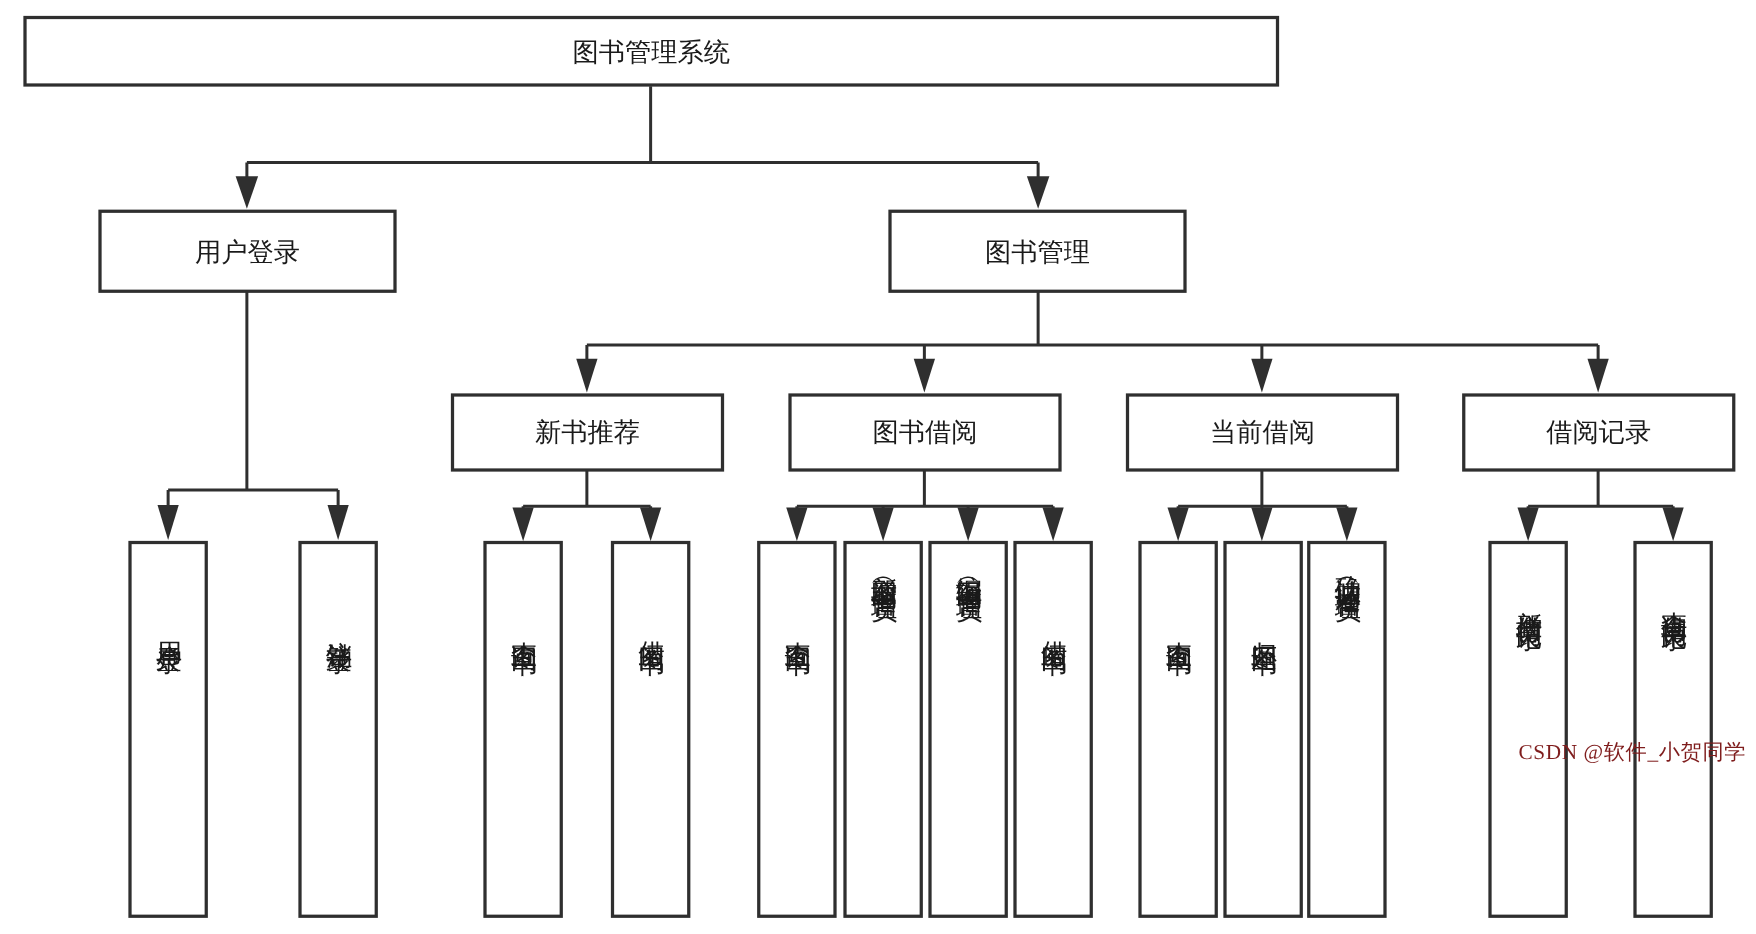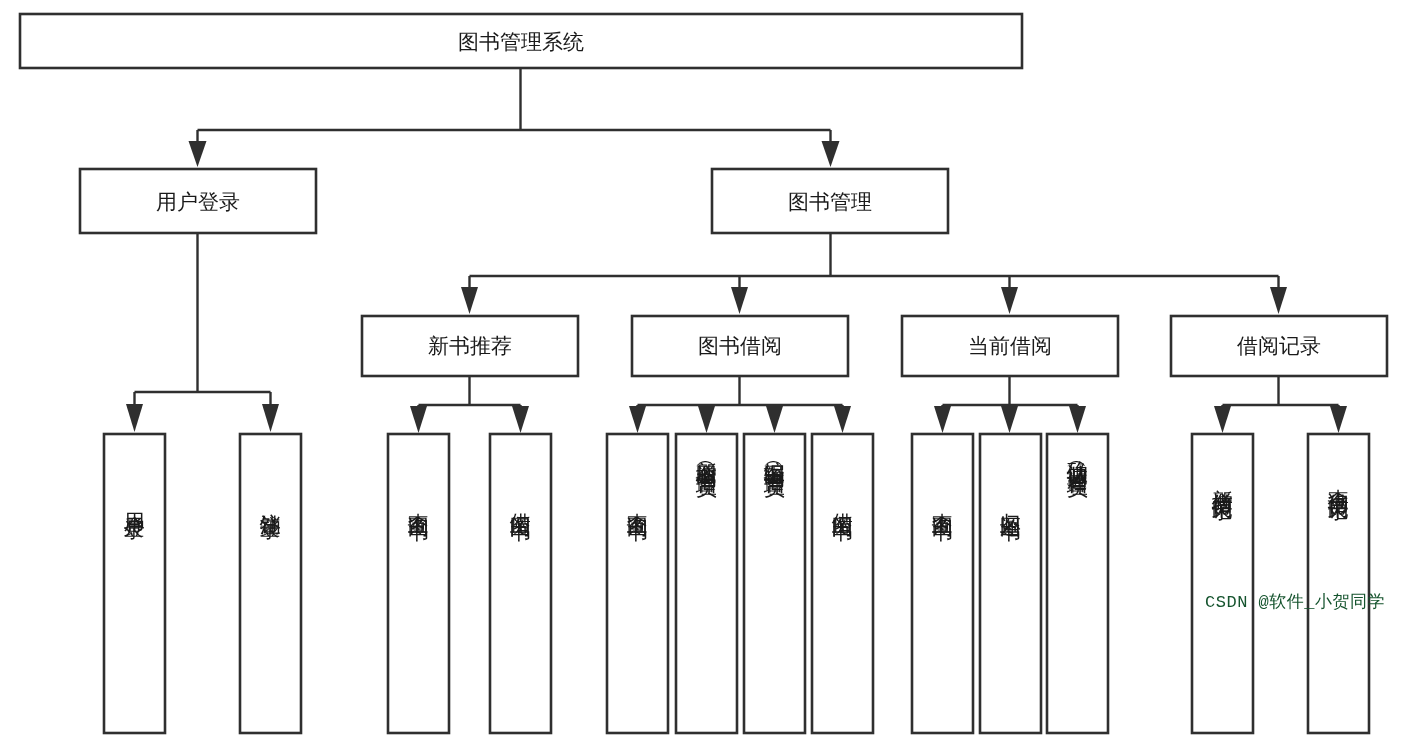--- a/index.html
+++ b/index.html
@@ -63,25 +63,25 @@
     font-family: "Liberation Sans", "DejaVu Sans", sans-serif;
     font-size: 21px;
     line-height: 1.12;
     letter-spacing: 2.5px;
     color: #1a1a1a;
     white-space: nowrap;
     text-align: center;
   }
   .watermark {
     position: absolute;
-    right: 20px;
+    right: 8px;
     bottom: 6px;
-    font-family: Liberation Mono, monospace;
+    font-family: Liberation Serif, serif;
     font-size: 17px;
-    color: #14532d;
+    color: #7f1d1d;
     letter-spacing: 0.5px;
     white-space: nowrap;
   }
 </style>
 </head>
 <body>
 
 <div id="diagram-root">
 
   <svg class="diagram-canvas" viewBox="0 0 1405 747" xmlns="http://www.w3.org/2000/svg">

